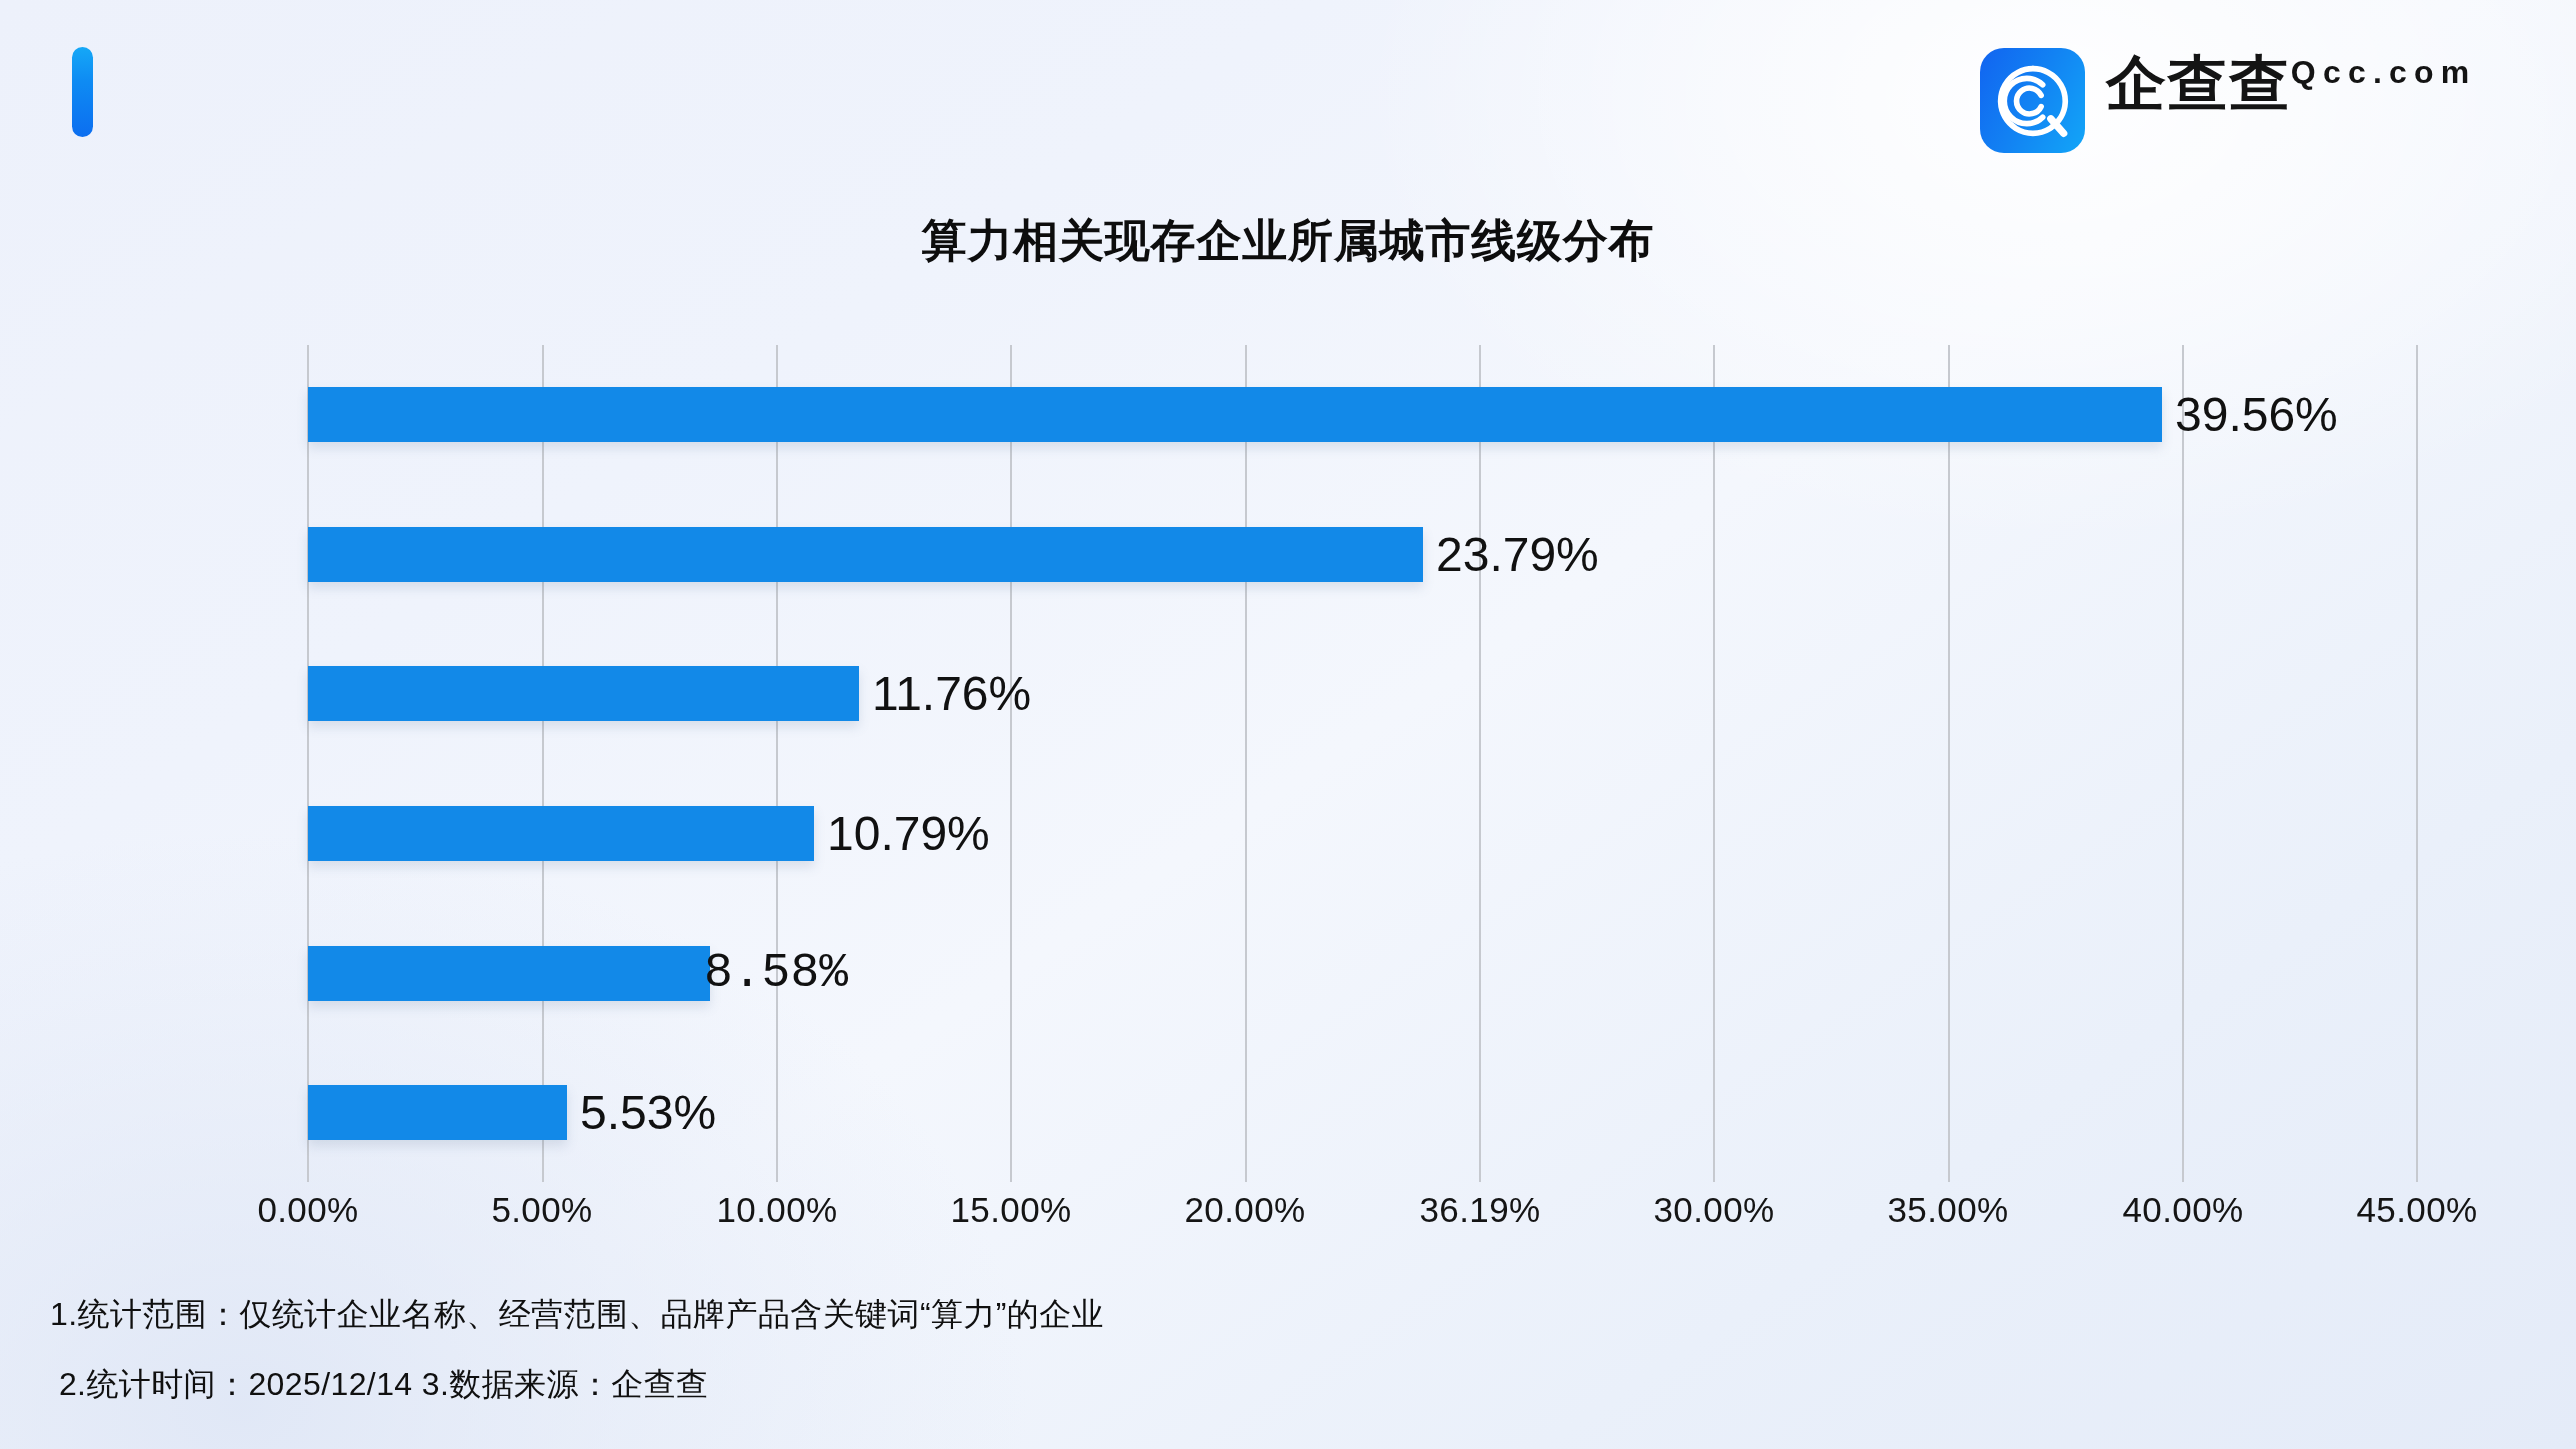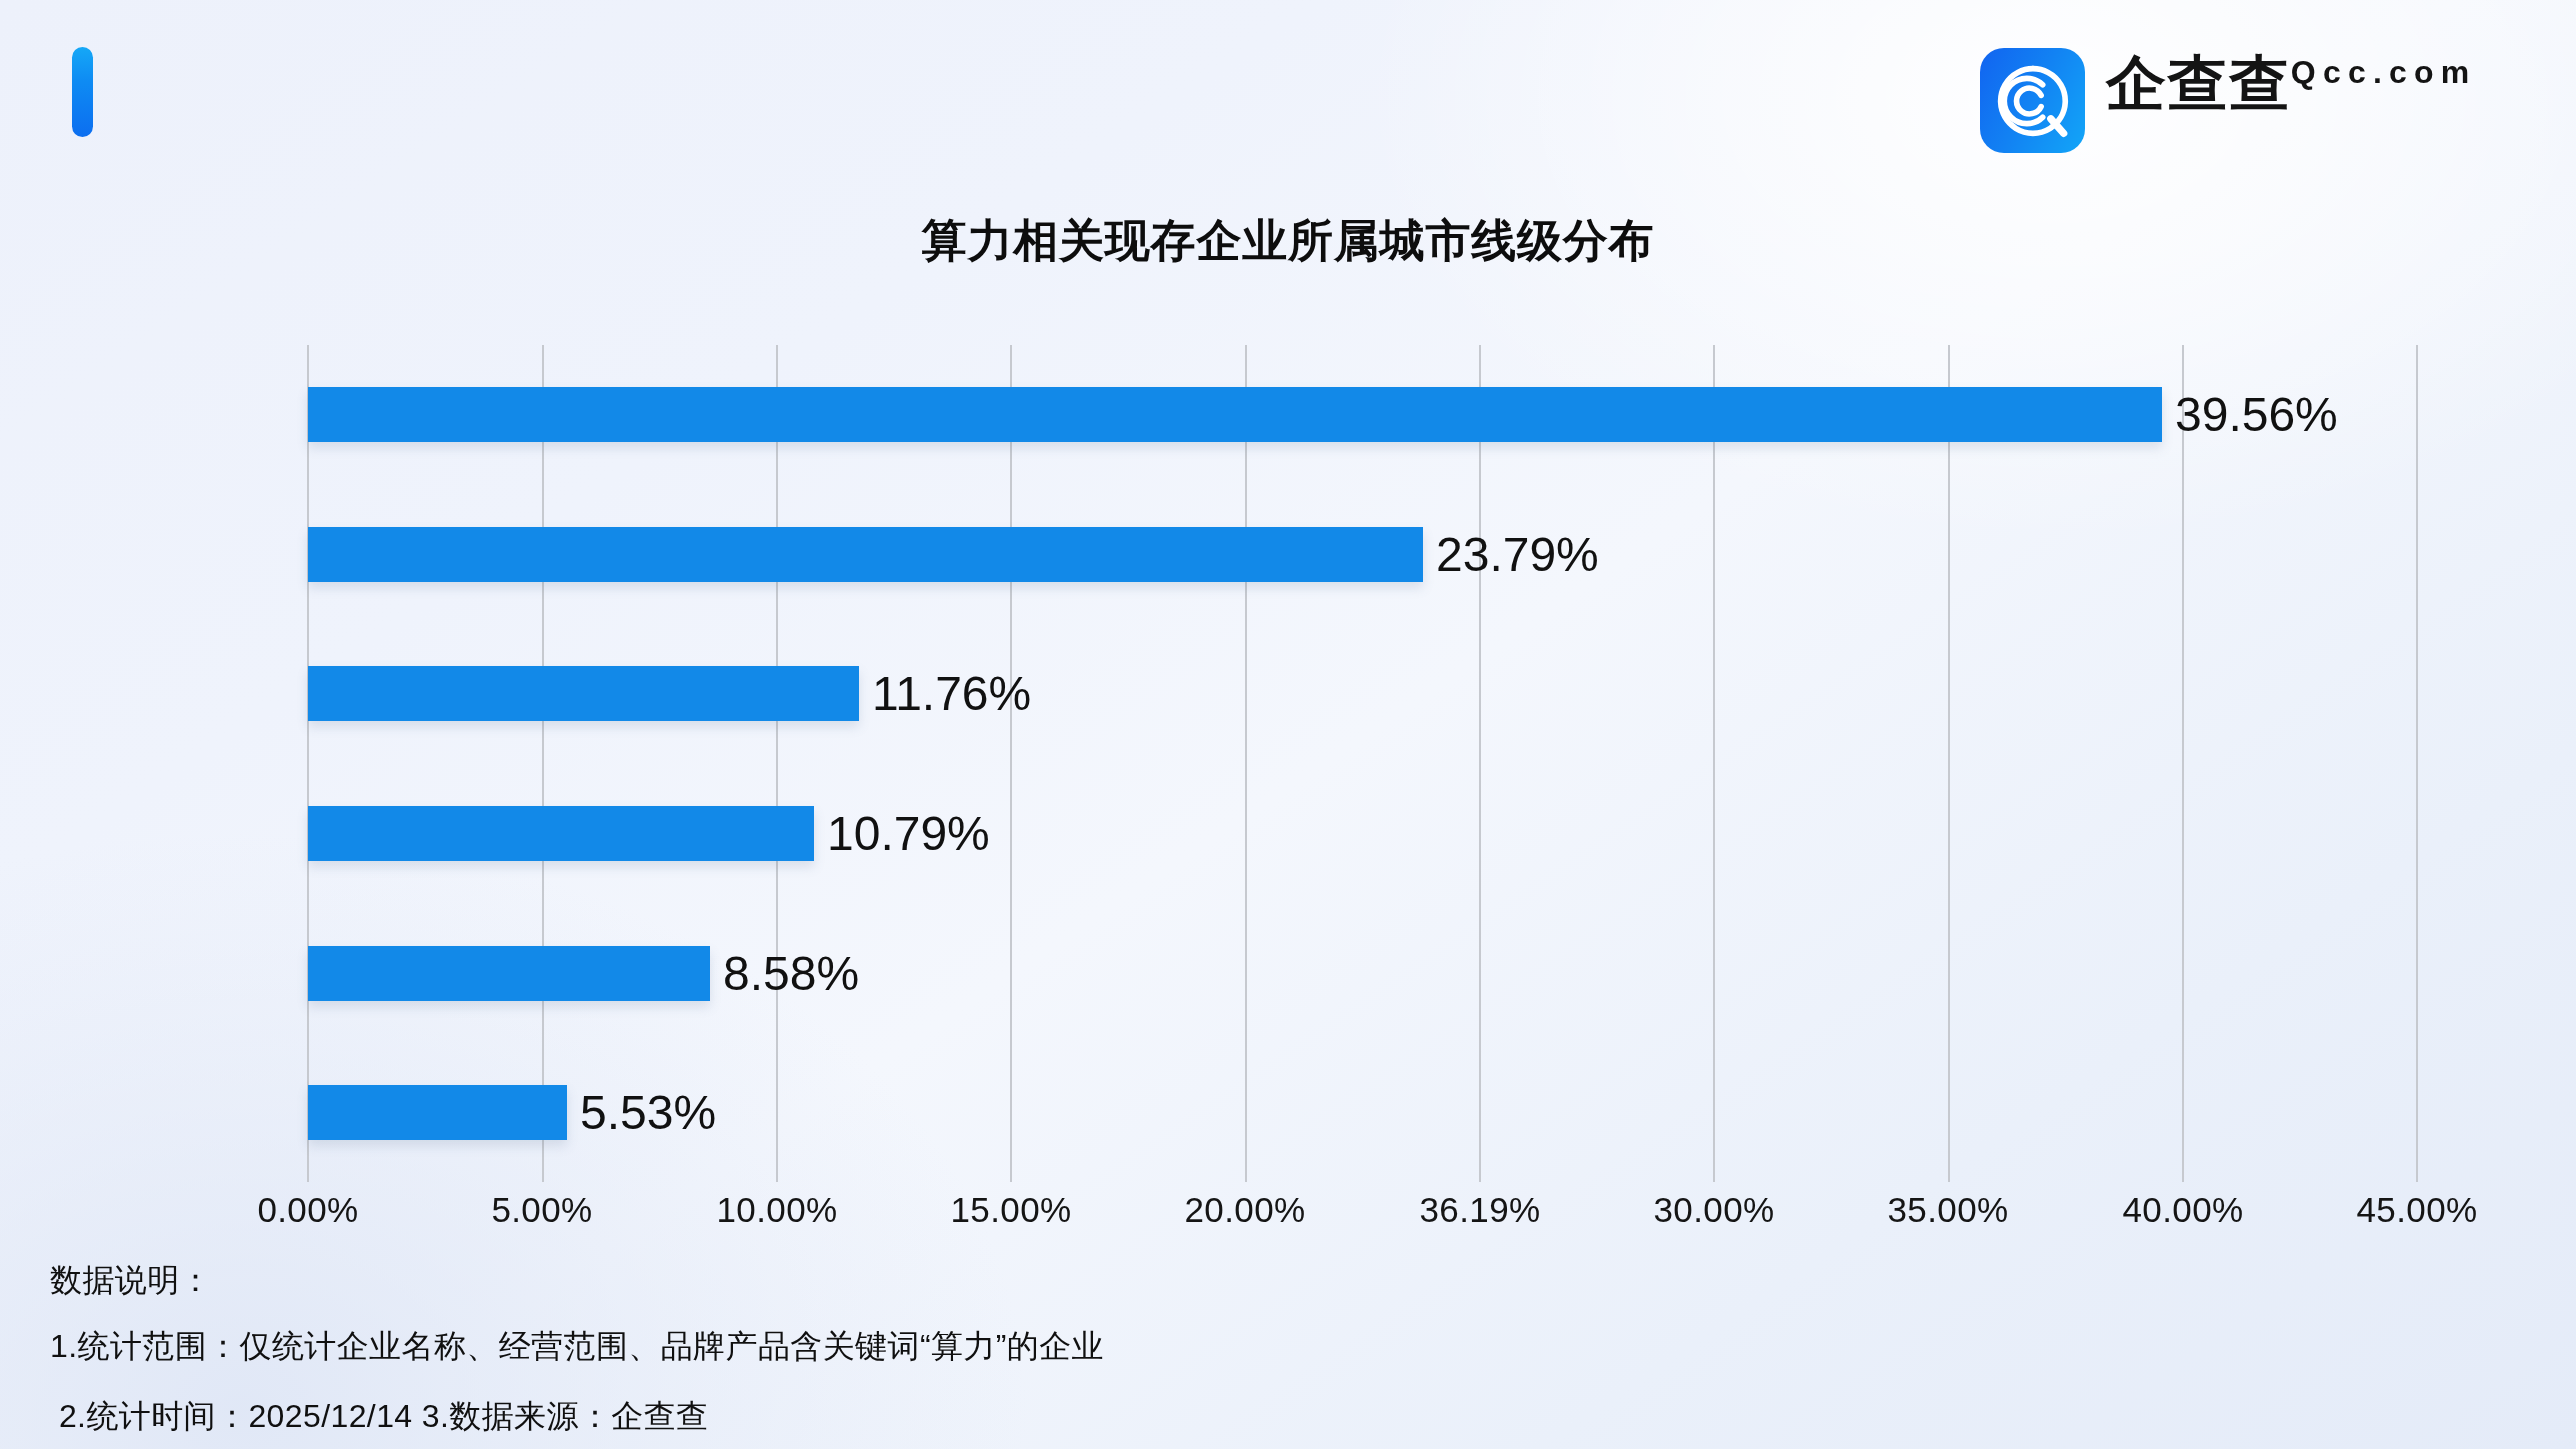--- a/index.html
+++ b/index.html
@@ -230,37 +230,36 @@
       <div class="gridline" style="left: 2108px;"></div>
       <div class="bar" style="top: 42px; width: 1854px; background: rgb(18, 137, 232);"></div>
       <div class="bar-label" style="top: 42px; left: 1867px;">39.56%</div>
       <div class="bar" style="top: 182px; width: 1115px; background: rgb(18, 137, 232);"></div>
       <div class="bar-label" style="top: 182px; left: 1128px;">23.79%</div>
       <div class="bar" style="top: 321px; width: 551px; background: rgb(18, 137, 232);"></div>
       <div class="bar-label" style="top: 321px; left: 564px;">11.76%</div>
       <div class="bar" style="top: 461px; width: 506px; background: rgb(18, 137, 232);"></div>
       <div class="bar-label" style="top: 461px; left: 519px;">10.79%</div>
       <div class="bar" style="top: 601px; width: 402px; background: rgb(18, 137, 232);"></div>
-      <div class="bar-label" style="top: 601px; left: 415px;">8.58%</div>
+      <div class="bar-label" style="top: 601px; left: 396px; font-family: Liberation Mono, monospace;">8.58%</div>
       <div class="bar" style="top: 740px; width: 259px; background: rgb(18, 137, 232);"></div>
       <div class="bar-label" style="top: 740px; left: 272px;">5.53%</div>
     </div>
   <div id="x-axis">
       <div class="tick-label" style="left: 0px;">0.00%</div>
       <div class="tick-label" style="left: 234px;">5.00%</div>
       <div class="tick-label" style="left: 469px;">10.00%</div>
       <div class="tick-label" style="left: 703px;">15.00%</div>
       <div class="tick-label" style="left: 937px;">20.00%</div>
       <div class="tick-label" style="left: 1172px;">36.19%</div>
       <div class="tick-label" style="left: 1406px;">30.00%</div>
       <div class="tick-label" style="left: 1640px;">35.00%</div>
       <div class="tick-label" style="left: 1875px;">40.00%</div>
       <div class="tick-label" style="left: 2109px;">45.00%</div>
     </div>
 
   <div id="footer">
-    <div class="foot-line" id="foot-0">数据说明：</div>
     <div class="foot-line" id="foot-1">1.统计范围：仅统计企业名称、经营范围、品牌产品含关键词“算力”的企业</div>
     <div class="foot-line" id="foot-2">2.统计时间：2025/12/14  3.数据来源：企查查</div>
   </div>
 
 </div>
 
 
 </body></html>

